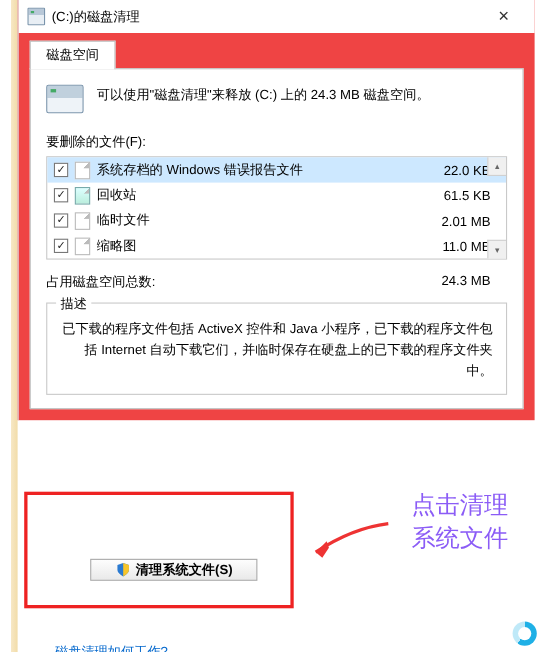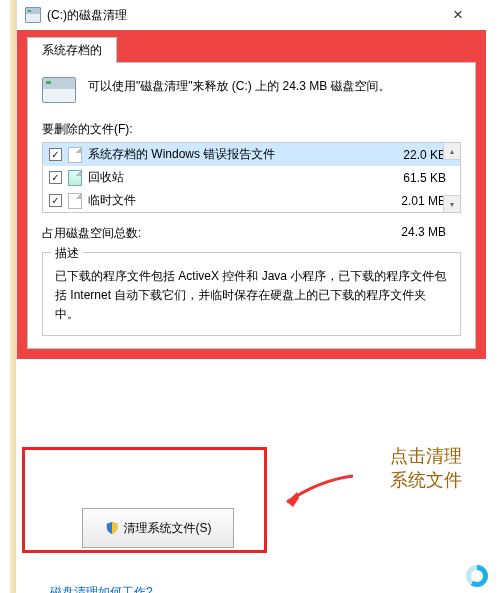--- a/index.html
+++ b/index.html
@@ -148,20 +148,21 @@
     display: flex;
     font-size: 12px;
     margin: 12px 15px 10px 0;
   }
   .total-row .v { margin-left: auto; }
   .desc-box {
     border: 1px solid #c9c9c9;
     padding: 14px 12px 10px 12px;
     position: relative;
     margin-bottom: 4px;
+    text-align: right;
   }
   .desc-box .legend {
     position: absolute;
     top: -8px; left: 8px;
     background: #fff;
     padding: 0 4px;
     font-size: 12px;
   }
   .desc-text { font-size: 12px; line-height: 1.6; color:#000; }
   .highlight-box{
@@ -172,47 +173,48 @@
     height: 106px;
     border: 3px solid #e22;
     pointer-events:none;
     z-index:5;
   }
   .cleanup-btn{
     position:absolute;
     left: 82px;
     top: 508px;
     width: 152px;
-    height: 40px;
+    height: 20px;
     border:1px solid #a8a8a8;
     background: linear-gradient(#fdfdfd,#e9e9e9);
     font-size:12px;
     display:flex;align-items:center;justify-content:center;
     cursor:pointer;
     z-index:6;
+    font-weight:bold;
   }
   .cleanup-btn .shield{
     width:14px;height:14px;margin-right:5px;position:relative;
   }
   .cleanup-btn .shield svg{width:14px;height:14px;}
   .link{
     position:absolute;
     left: 50px;
     top: 584px;
     font-size:12px;
     color:#0066cc;
     cursor:pointer;
     z-index:6;
   }
   .annotation{
     position:absolute;
     right: 38px;
     top: 444px;
-    font-size: 18px;
-    color:#a16207;
+    font-size: 22px;
+    color:#8b5cf6;
     line-height:1.35;
     font-weight:500;
     z-index:5;
     text-align:left;
   }
   .arrow{
     position:absolute;
     left: 275px;
     top: 472px;
     width: 80px;
@@ -247,21 +249,21 @@
 
 <div class="window">
 
   <div class="titlebar">
     <span class="drive-icon"></span>
     <span class="title">(C:)的磁盘清理</span>
     <span class="close">×</span>
   </div>
 
   <div class="tabstrip">
-    <span class="tab">系统存档的</span>
+    <span class="tab">磁盘空间</span>
   </div>
 
   <div class="tab-body">
 
     <div class="summary-row">
       <div class="big-drive-icon"></div>
       <div class="summary-text">可以使用"磁盘清理"来释放  (C:) 上的 24.3 MB 磁盘空间。</div>
     </div>
 
     <div class="section-label">要删除的文件(F):</div>
@@ -280,20 +282,26 @@
           <span class="file-icon recycle"></span>
           <span class="name">回收站</span>
           <span class="size">61.5 KB</span>
         </div>
         <div class="file-row">
           <span class="cb checked"></span>
           <span class="file-icon"></span>
           <span class="name">临时文件</span>
           <span class="size">2.01 MB</span>
         </div>
+        <div class="file-row">
+          <span class="cb checked"></span>
+          <span class="file-icon"></span>
+          <span class="name">缩略图</span>
+          <span class="size">11.0 MB</span>
+        </div>
       </div>
 
     <div class="total-row">
       <span>占用磁盘空间总数:</span>
       <span class="v">24.3 MB</span>
     </div>
 
     <div class="desc-box">
       <span class="legend">描述</span>
       <div class="desc-text">已下载的程序文件包括 ActiveX 控件和 Java 小程序，已下载的程序文件包括 Internet 自动下载它们，并临时保存在硬盘上的已下载的程序文件夹中。</div>

